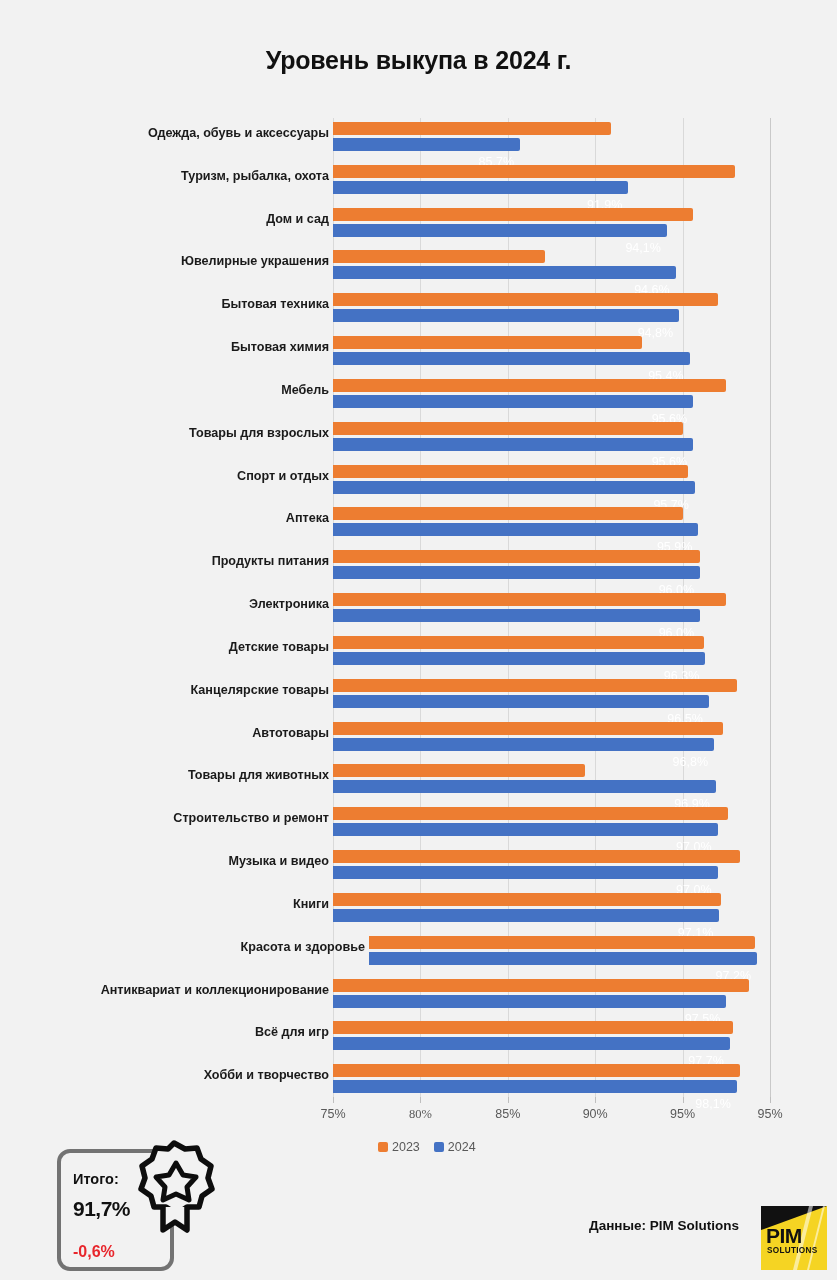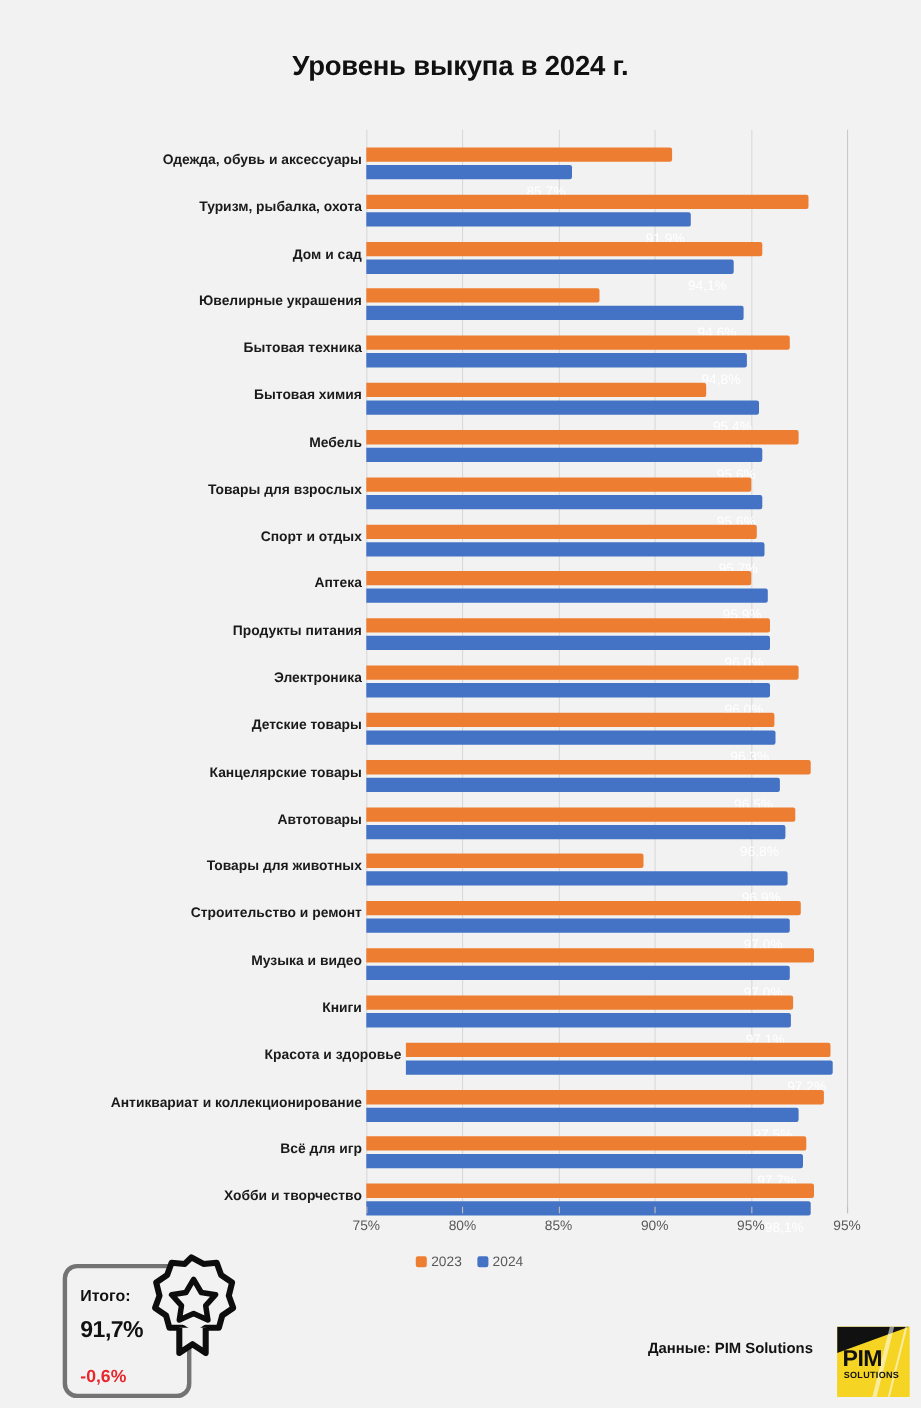--- a/index.html
+++ b/index.html
@@ -17,21 +17,21 @@
     font-size: 25px; font-weight: bold; color: #111;
     letter-spacing: -0.2px;
   }
 
   
   #plot { position: absolute; left: 0; top: 118px; width: 837px; height: 985px; }
   #grid { position: absolute; left: 333px; top: 0; width: 437px; height: 985px; }
   .gridline { position: absolute; top: 0; bottom: 0; width: 1px; background: #d9d9d9; }
   .gridline.last { background: #c9c9c9; }
 
-  #rows { position: absolute; left: 0; top: 12px; width: 772px; height: 985px; }
+  #rows { position: absolute; left: 0; top: 0; width: 772px; height: 985px; }
   .row { position: absolute; left: 0; width: 837px; height: 42.8px; }
   .row-label {
     position: absolute; right: 508px; top: 8px;
     width: 300px; text-align: right;
     font-size: 12.6px; font-weight: bold; color: #1a1a1a;
     line-height: 15px; white-space: nowrap;
   }
   .bars { position: absolute; left: 333px; top: 2px; width: 437px; height: 38px; }
   .bar {
     position: absolute; left: 0; height: 13px;
@@ -336,21 +336,21 @@
             </div>
           </div>
         </div>
       </div>
   </div>
 
   <div id="axis">
       <div class="tick-mark" style="left: 0px;"></div>
       <div class="tick-label" style="left: 0px;">75%</div>
       <div class="tick-mark" style="left: 87.4px;"></div>
-      <div class="tick-label" style="left: 87.4px;">80%</div>
+      <div class="tick-label" style="left: 87.4px; font-family: Liberation Serif, serif;">80%</div>
       <div class="tick-mark" style="left: 174.8px;"></div>
       <div class="tick-label" style="left: 174.8px;">85%</div>
       <div class="tick-mark" style="left: 262.2px;"></div>
       <div class="tick-label" style="left: 262.2px;">90%</div>
       <div class="tick-mark" style="left: 349.6px;"></div>
       <div class="tick-label" style="left: 349.6px;">95%</div>
       <div class="tick-mark" style="left: 437px;"></div>
       <div class="tick-label" style="left: 437px;">95%</div>
     </div>
 

